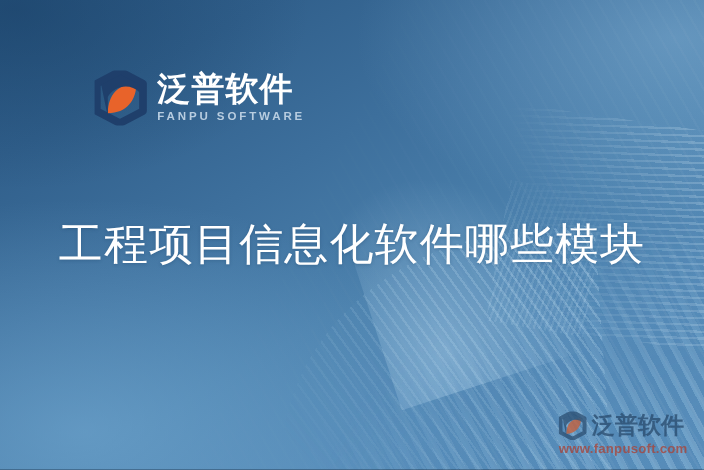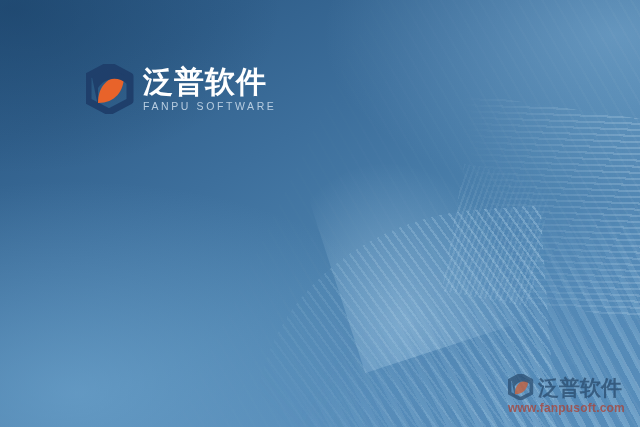--- a/index.html
+++ b/index.html
@@ -181,21 +181,21 @@
   .logo-cn {
     font-size: 30px;
     font-weight: 700;
     color: #ffffff;
     letter-spacing: 1px;
     white-space: nowrap;
   }
   .logo-en {
     margin-top: 4px;
     font-size: 10.5px;
-    font-weight: 400;
+    font-weight: 700;
     color: #b8cde0;
     letter-spacing: 2.6px;
     white-space: nowrap;
   }
 
   
   .title {
     position: absolute;
     left: 0;
     right: 0;
@@ -272,20 +272,21 @@
       <path d="M23 1 L44 12 L44 37 L23 48 L2 37 L2 12 Z" fill="none" stroke="#1f3f6b" stroke-width="7" stroke-linejoin="round"></path>
       <path d="M12 39 C12 22 22 12 38 12 C38 27 29 39 12 39 Z" fill="#e8632a"></path>
       <path d="M6 13 L24 4 L41 13 L41 20 C32 11 18 14 12 24 L12 42 Z" fill="#1f3f6b"></path>
     </svg>
     <div class="logo-text">
       <div class="logo-cn">泛普软件</div>
       <div class="logo-en">FANPU SOFTWARE</div>
     </div>
   </div>
 
+  <div class="title">工程项目信息化软件哪些模块</div>
 
   <div class="watermark">
     <div class="wm-row">
       <svg class="wm-mark" viewBox="0 0 48 50">
         <path d="M23 1 L44 12 L44 37 L23 48 L2 37 L2 12 Z" fill="none" stroke="#2c4f72" stroke-width="7" stroke-linejoin="round" opacity="0.85"></path>
         <path d="M12 39 C12 22 22 12 38 12 C38 27 29 39 12 39 Z" fill="#c4603c" opacity="0.9"></path>
         <path d="M6 13 L24 4 L41 13 L41 20 C32 11 18 14 12 24 L12 42 Z" fill="#2c4f72" opacity="0.85"></path>
       </svg>
       <div class="wm-cn">泛普软件</div>
     </div>

